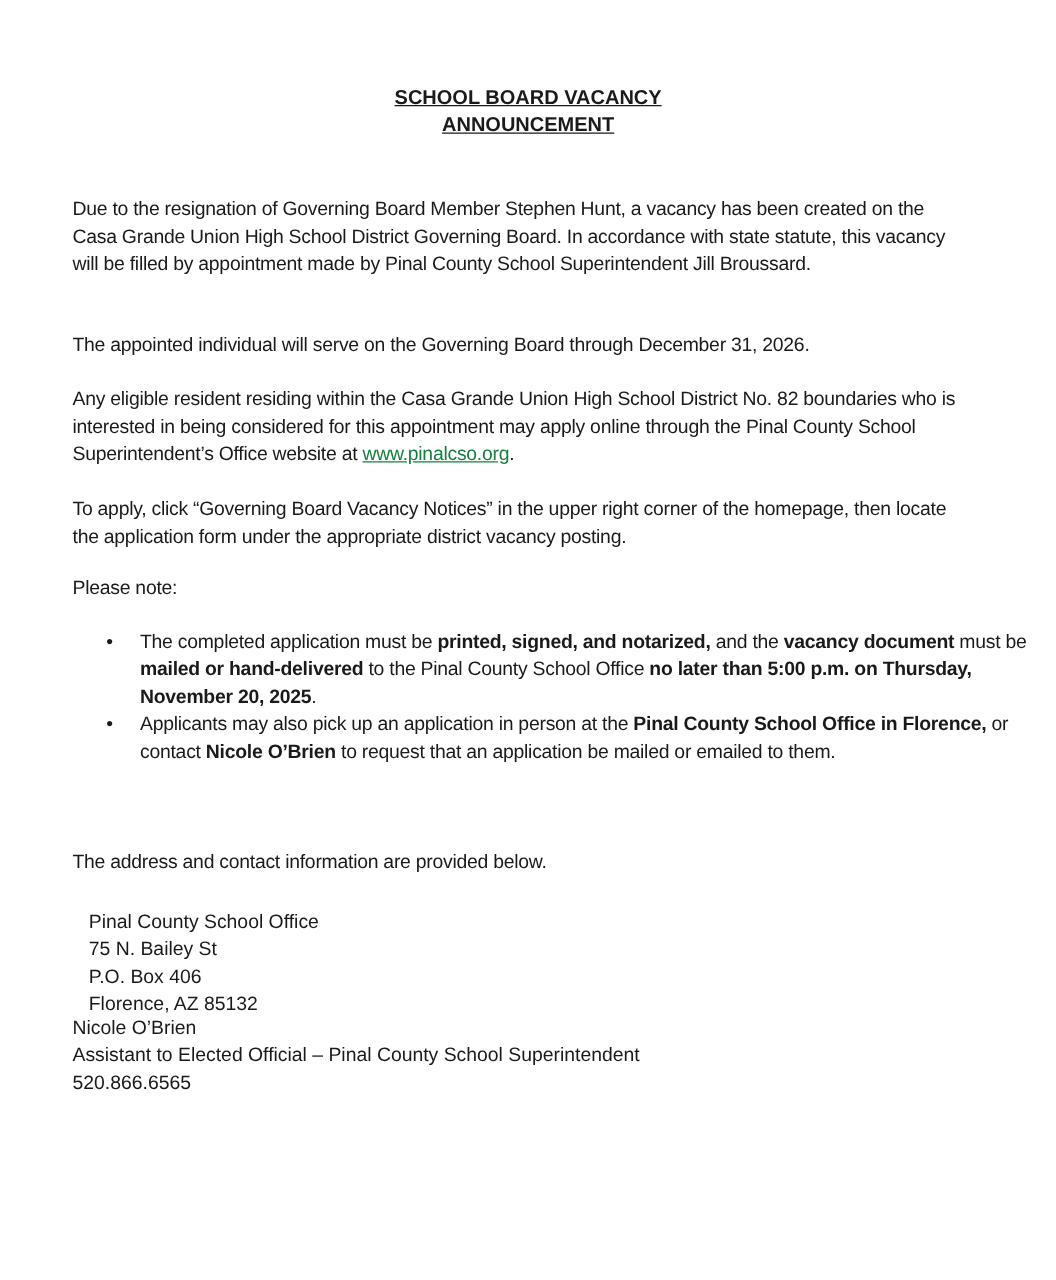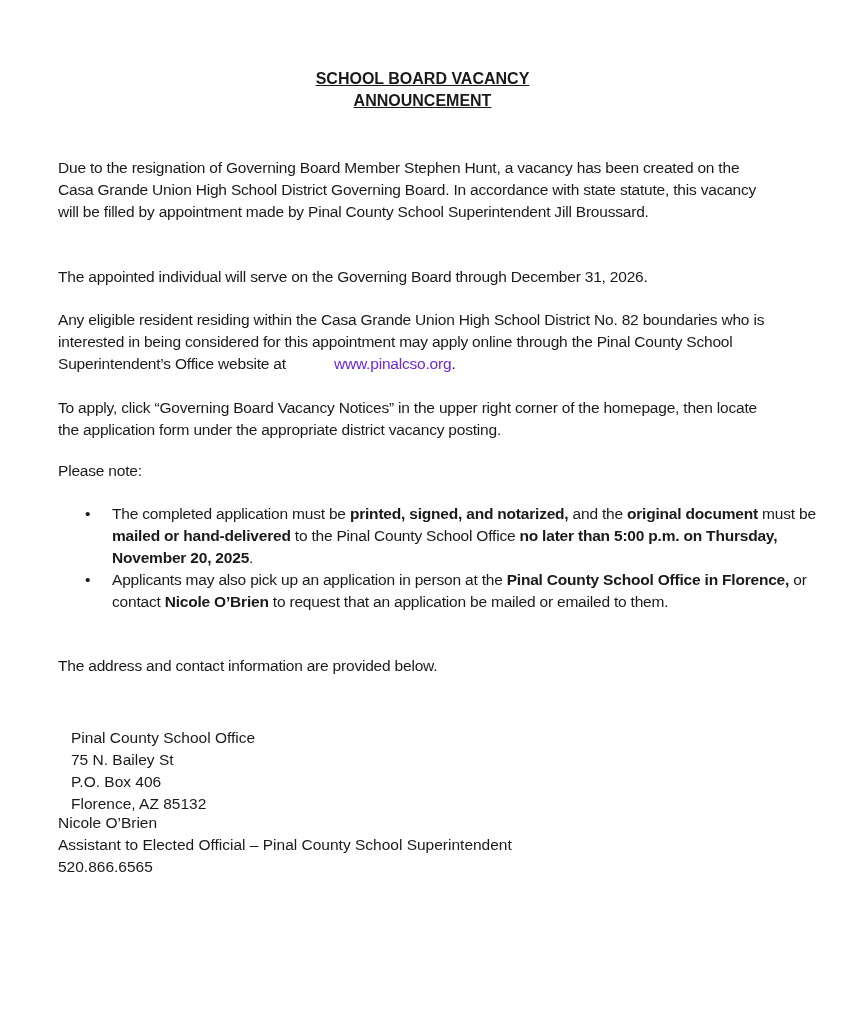--- a/index.html
+++ b/index.html
@@ -10,21 +10,21 @@
   .title {
     position: absolute; left: 0; width: 845px; top: 68px;
     text-align: center; font-weight: bold; font-size: 16px; line-height: 22px;
   }
   .title span { text-decoration: underline; display: block; }
   .p {
     position: absolute; left: 58px; width: 720px;
     font-size: 15.5px; line-height: 22px; letter-spacing: -0.2px;
   }
   .p b { font-weight: normal; }
-  .link { color: #6d28d9; cursor: pointer; margin-left: 44px; }
+  .link { color: #15803d; text-decoration: underline; cursor: pointer; }
   ul.bullets {
     position: absolute; left: 58px; top: 503px; width: 710px; margin: 0;
     padding: 0 0 0 54px; list-style: none; font-size: 15.5px; line-height: 22px; letter-spacing: -0.2px;
   }
   ul.bullets li { position: relative; margin: 0; }
   ul.bullets li::before {
     content: "\2022"; position: absolute; left: -27px; top: 0;
   }
   .block { position: absolute; font-size: 15.5px; line-height: 22px; }
   .block div { white-space: nowrap; }
@@ -50,28 +50,28 @@
 </div>
 
 <div class="p" style="top:397px;">
   <span>To apply, click </span><b>“Governing Board Vacancy Notices”</b><span> in the upper right corner of the homepage, then locate the application form under the appropriate district vacancy posting.</span>
 </div>
 
 <div class="p" style="top:460px;">Please note:</div>
 
 <ul class="bullets">
   <li>
-    <span>The completed application must be </span><b>printed, signed, and notarized,</b><span> and the </span><b>original document</b><span> must be </span><b>mailed or hand-delivered</b><span> to the Pinal County School Office </span><b>no later than 5:00 p.m. on Thursday, November 20, 2025</b><span>.</span>
+    <span>The completed application must be </span><b>printed, signed, and notarized,</b><span> and the </span><b>vacancy document</b><span> must be </span><b>mailed or hand-delivered</b><span> to the Pinal County School Office </span><b>no later than 5:00 p.m. on Thursday, November 20, 2025</b><span>.</span>
   </li>
   <li>
     <span>Applicants may also pick up an application in person at the </span><b>Pinal County School Office in Florence,</b><span> or contact </span><b>Nicole O’Brien</b><span> to request that an application be mailed or emailed to them.</span>
   </li>
 </ul>
 
-<div class="p" style="top:655px;">The address and contact information are provided below.</div>
+<div class="p" style="top:679px;">The address and contact information are provided below.</div>
 
 <div class="block" style="left:71px; top:727px;">
   <div>Pinal County School Office</div>
   <div>75 N. Bailey St</div>
   <div>P.O. Box 406</div>
   <div>Florence, AZ 85132</div>
 </div>
 
 <div class="block" style="left:58px; top:812px;">
   <div>Nicole O’Brien</div>

